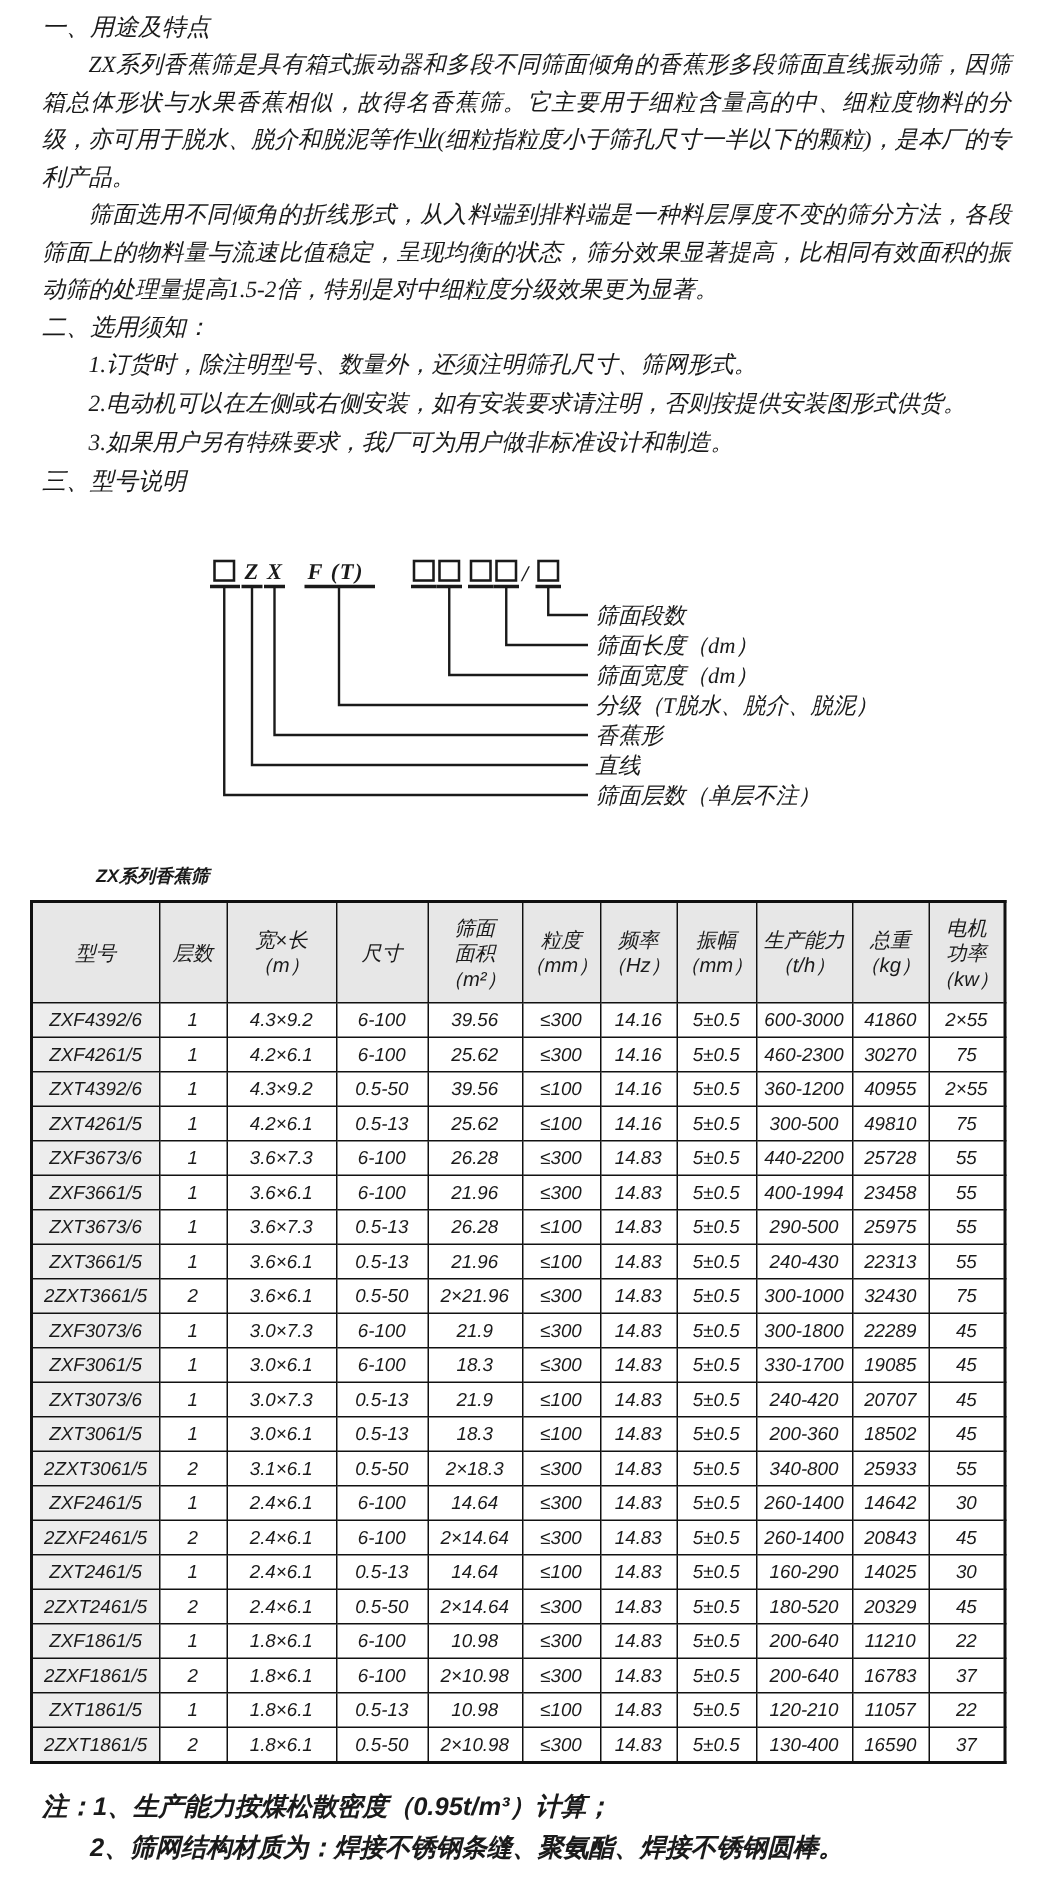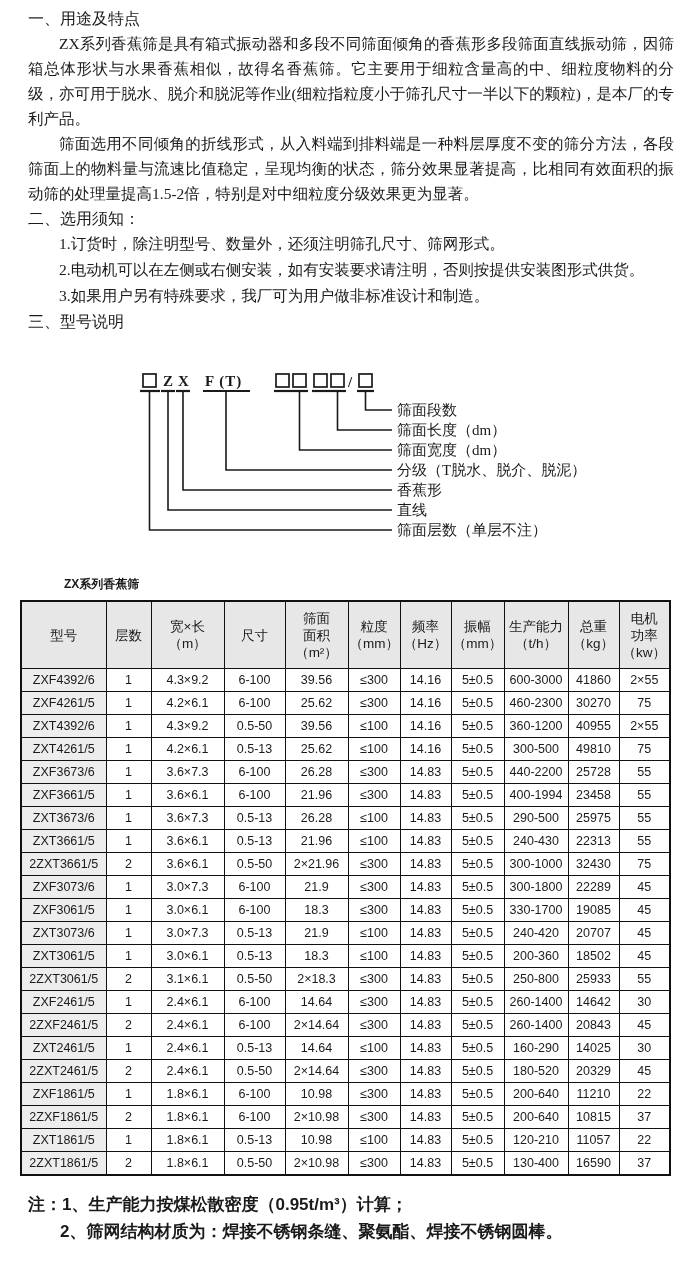--- a/index.html
+++ b/index.html
@@ -5,21 +5,21 @@
   :root{
     --ink:#1a1a1a;
     --header-bg:#e7e7e7;
     --model-bg:#ededed;
   }
   html,body{margin:0;padding:0;}
   body{
     width:700px;height:1261px;overflow:hidden;background:#ffffff;color:var(--ink);
     font-family:"Liberation Serif","DejaVu Serif",serif;
   }
-  .page{padding:6px 26px 0 28px;}
+  .page{padding:6px 26px 0 28px;font-style:italic;}
   .sec-heading{font-size:16px;font-weight:normal;line-height:25px;margin:0;}
   .para{margin:0;font-size:15.5px;line-height:25px;text-indent:2em;text-align:justify;}
   .list-item{font-size:15.5px;line-height:26px;padding-left:2em;}
   .diagram{margin:34px 0 0 110px;height:184px;}
   .diagram svg text{font-size:15px;fill:var(--ink);}
   .diagram svg .code-letter{font-size:15px;font-weight:bold;letter-spacing:1px;}
   .table-title{
     font-family:"Liberation Sans","DejaVu Sans",sans-serif;
     font-size:12px;font-weight:bold;margin:24px 0 7px 36px;
   }
@@ -323,21 +323,21 @@
         </tr>
         <tr>
           <td class="model">2ZXT3061/5</td>
           <td>2</td>
           <td>3.1×6.1</td>
           <td>0.5-50</td>
           <td>2×18.3</td>
           <td>≤300</td>
           <td>14.83</td>
           <td>5±0.5</td>
-          <td>250-800</td>
+          <td>340-800</td>
           <td>25933</td>
           <td>55</td>
         </tr>
         <tr>
           <td class="model">ZXF2461/5</td>
           <td>1</td>
           <td>2.4×6.1</td>
           <td>6-100</td>
           <td>14.64</td>
           <td>≤300</td>
@@ -402,21 +402,21 @@
         <tr>
           <td class="model">2ZXF1861/5</td>
           <td>2</td>
           <td>1.8×6.1</td>
           <td>6-100</td>
           <td>2×10.98</td>
           <td>≤300</td>
           <td>14.83</td>
           <td>5±0.5</td>
           <td>200-640</td>
-          <td>10815</td>
+          <td>16783</td>
           <td>37</td>
         </tr>
         <tr>
           <td class="model">ZXT1861/5</td>
           <td>1</td>
           <td>1.8×6.1</td>
           <td>0.5-13</td>
           <td>10.98</td>
           <td>≤100</td>
           <td>14.83</td>

